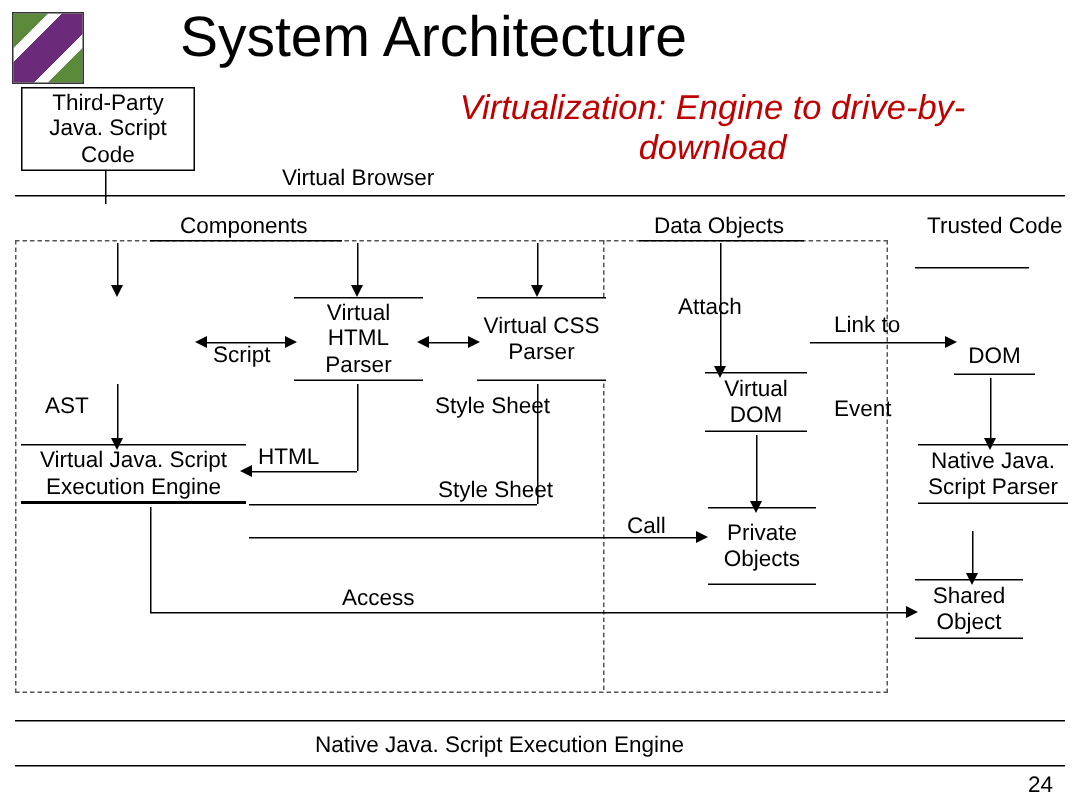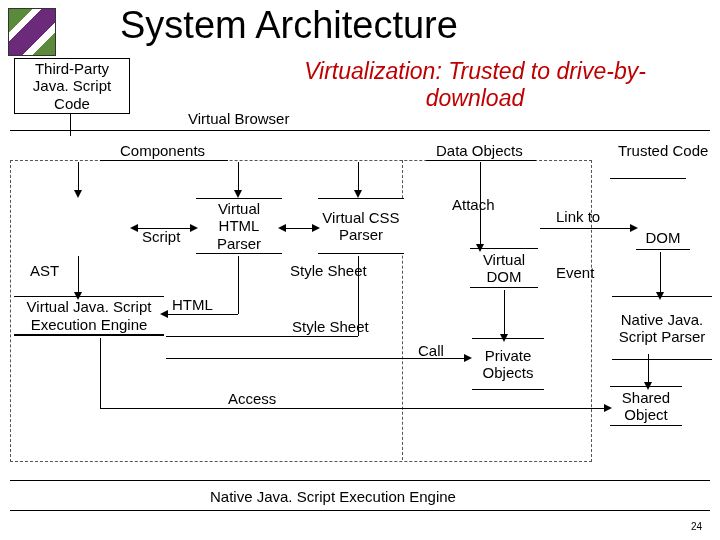--- a/index.html
+++ b/index.html
@@ -74,32 +74,32 @@
     position:absolute;width:0;height:0;border-top:4px solid transparent;border-bottom:4px solid transparent;border-left:8px solid #000;
   }
   .arrow-head-left {
     position:absolute;width:0;height:0;border-top:4px solid transparent;border-bottom:4px solid transparent;border-right:8px solid #000;
   }
   .hline { position:absolute;height:1px;background:#000; }
   .vline { position:absolute;width:1px;background:#000; }
   .slide-num {
     position:absolute;
     bottom:8px; right:18px;
-    font-size:10px;
+    font-size:15px;
   }
 </style>
 </head>
 <body>
 
 <div class="canvas">
 
   <div class="logo"></div>
 
   <div class="title">System Architecture</div>
-  <div class="subtitle">Virtualization: Trusted to drive-by-download</div>
+  <div class="subtitle">Virtualization: Engine to drive-by-download</div>
 
   <div class="box" style="top:58px;left:14px;width:116px;height:56px;">Third-Party Java. Script Code</div>
 
   <div class="label" style="top:110px;left:188px;">Virtual Browser</div>
   <div class="hline" style="top:130px;left:10px;width:700px;"></div>
 
   <div class="dashed" style="top:160px;left:10px;width:580px;height:300px;"></div>
 
   <div class="dashed" style="top:160px;left:402px;width:188px;height:300px;border-left:1px dashed #555;border-top:none;border-right:none;border-bottom:none;"></div>
 
@@ -112,21 +112,21 @@
   <div class="label" style="top:142px;left:618px;">Trusted Code</div>
   <div class="hline" style="top:178px;left:610px;width:76px;"></div>
 
   <div class="box" style="top:198px;left:196px;width:86px;height:56px;border:none;border-top:1px solid #000;border-bottom:1px solid #000;">Virtual HTML Parser</div>
   <div class="box" style="top:248px;left:470px;width:68px;height:40px;border:none;border-top:1px solid #000;border-bottom:1px solid #000;">Virtual DOM</div>
 
   <div class="box" style="top:198px;left:318px;width:86px;height:56px;border:none;border-top:1px solid #000;border-bottom:1px solid #000;">Virtual CSS Parser</div>
 
   <div class="box" style="top:226px;left:636px;width:54px;height:24px;border:none;border-bottom:1px solid #000;">DOM</div>
 
-  <div class="box" style="top:296px;left:612px;width:100px;height:64px;border:none;border-top:1px solid #000;border-bottom:1px solid #000;">Native Java. Script Parser</div>
+  <div class="box" style="top:296px;left:612px;width:100px;height:40px;border:none;border-top:1px solid #000;border-bottom:1px solid #000;">Native Java. Script Parser</div>
 
   <div class="box" style="top:338px;left:472px;width:72px;height:52px;border:none;border-top:1px solid #000;border-bottom:1px solid #000;">Private Objects</div>
 
   <div class="box" style="top:386px;left:610px;width:72px;height:40px;border:none;border-top:1px solid #000;border-bottom:1px solid #000;">Shared Object</div>
 
   <div class="box" style="top:296px;left:14px;width:150px;height:40px;border:none;border-top:1px solid #000;border-bottom:2px solid #000000;">Virtual Java. Script Execution Engine</div>
 
   <div class="hline" style="top:480px;left:10px;width:700px;"></div>
   <div class="label" style="top:488px;left:210px;">Native Java. Script Execution Engine</div>
   <div class="hline" style="top:510px;left:10px;width:700px;"></div>

